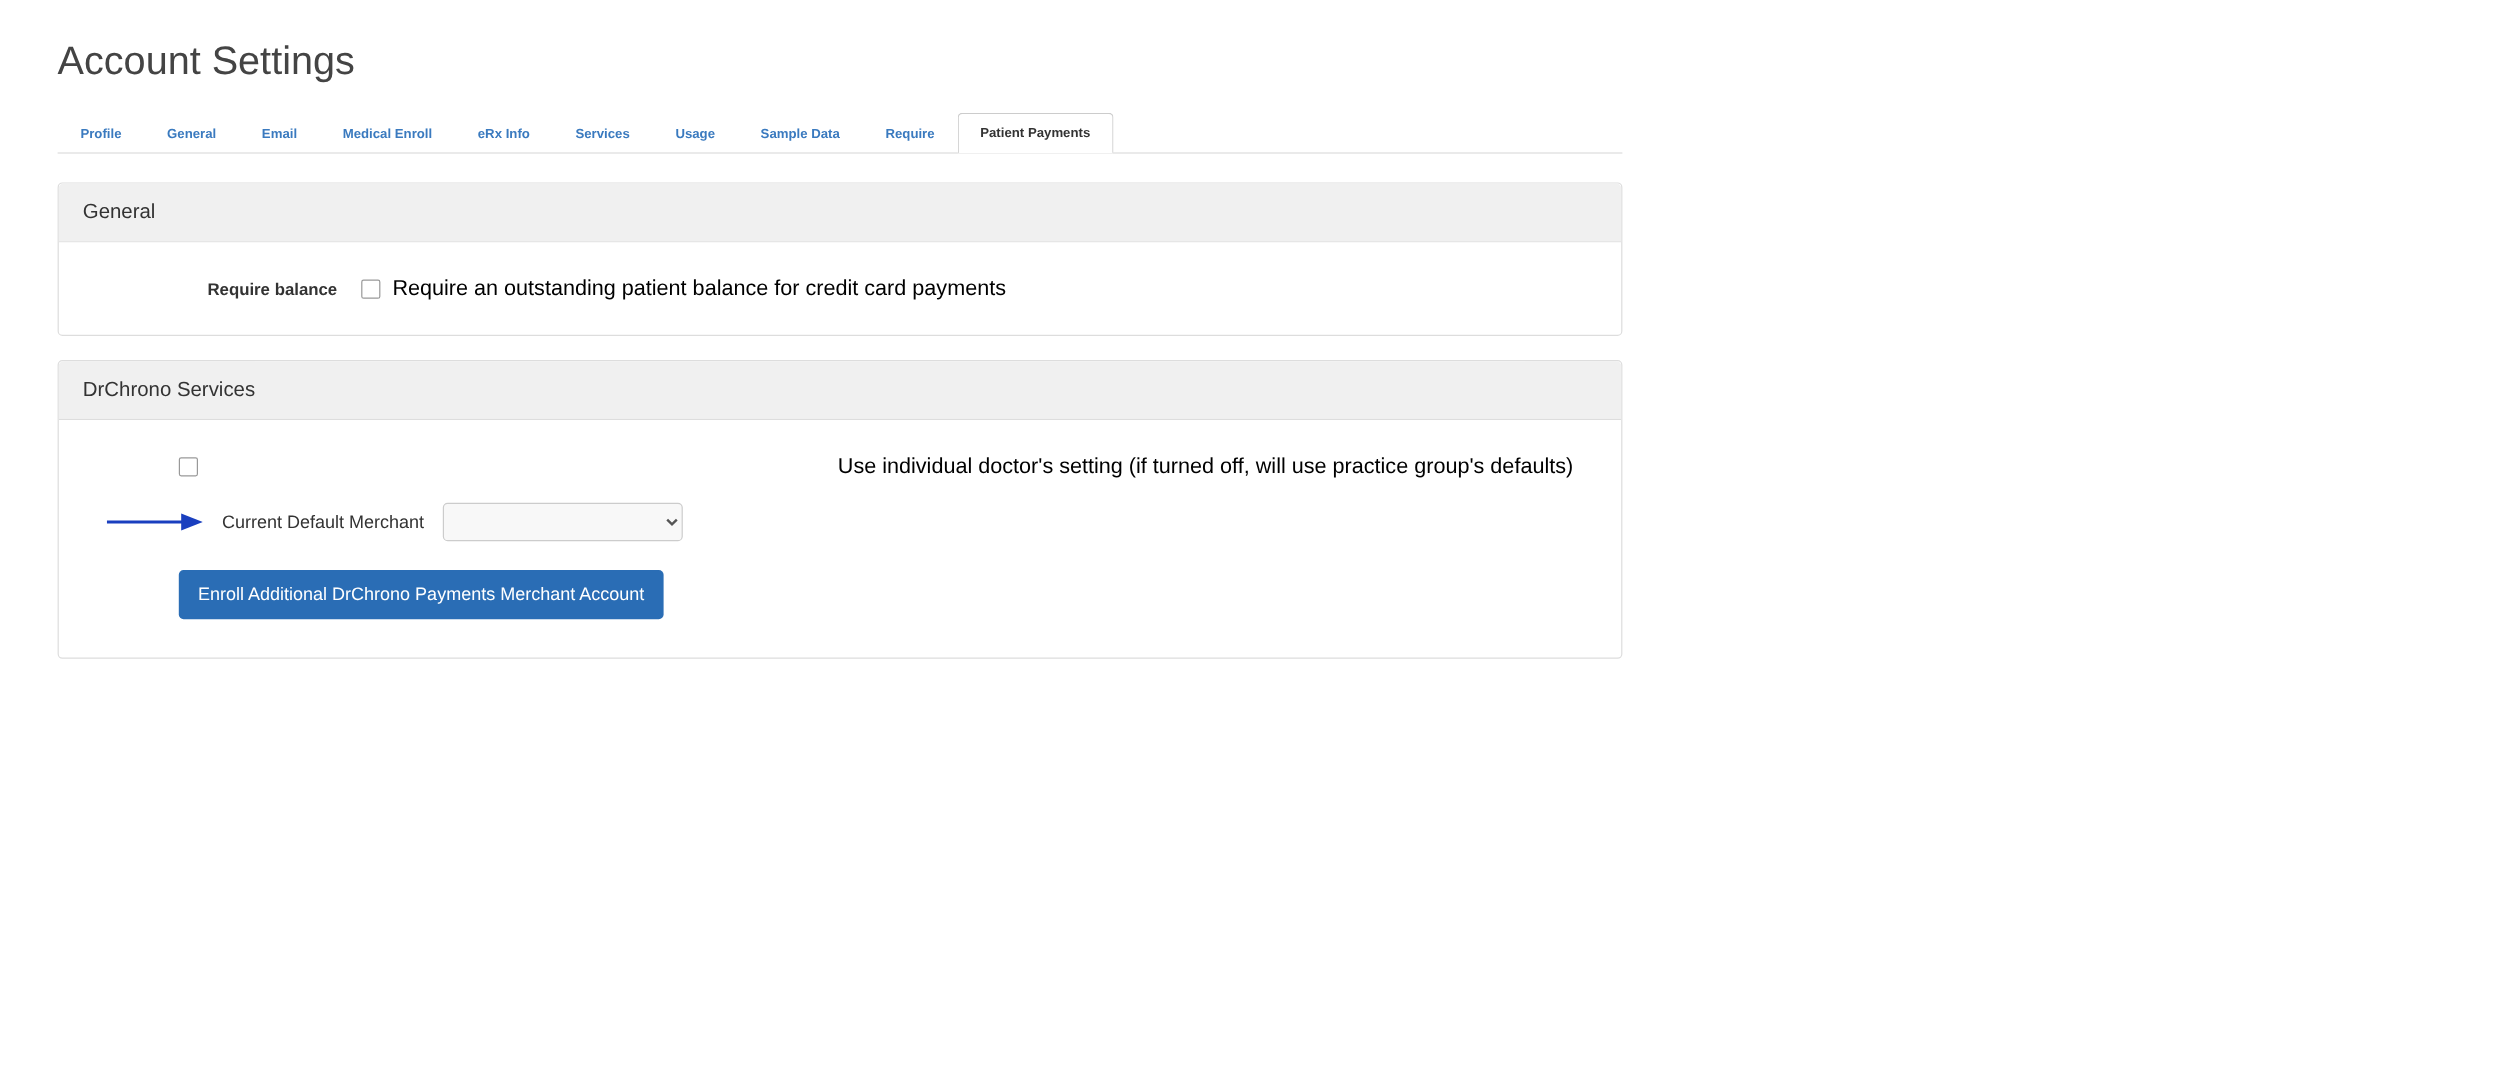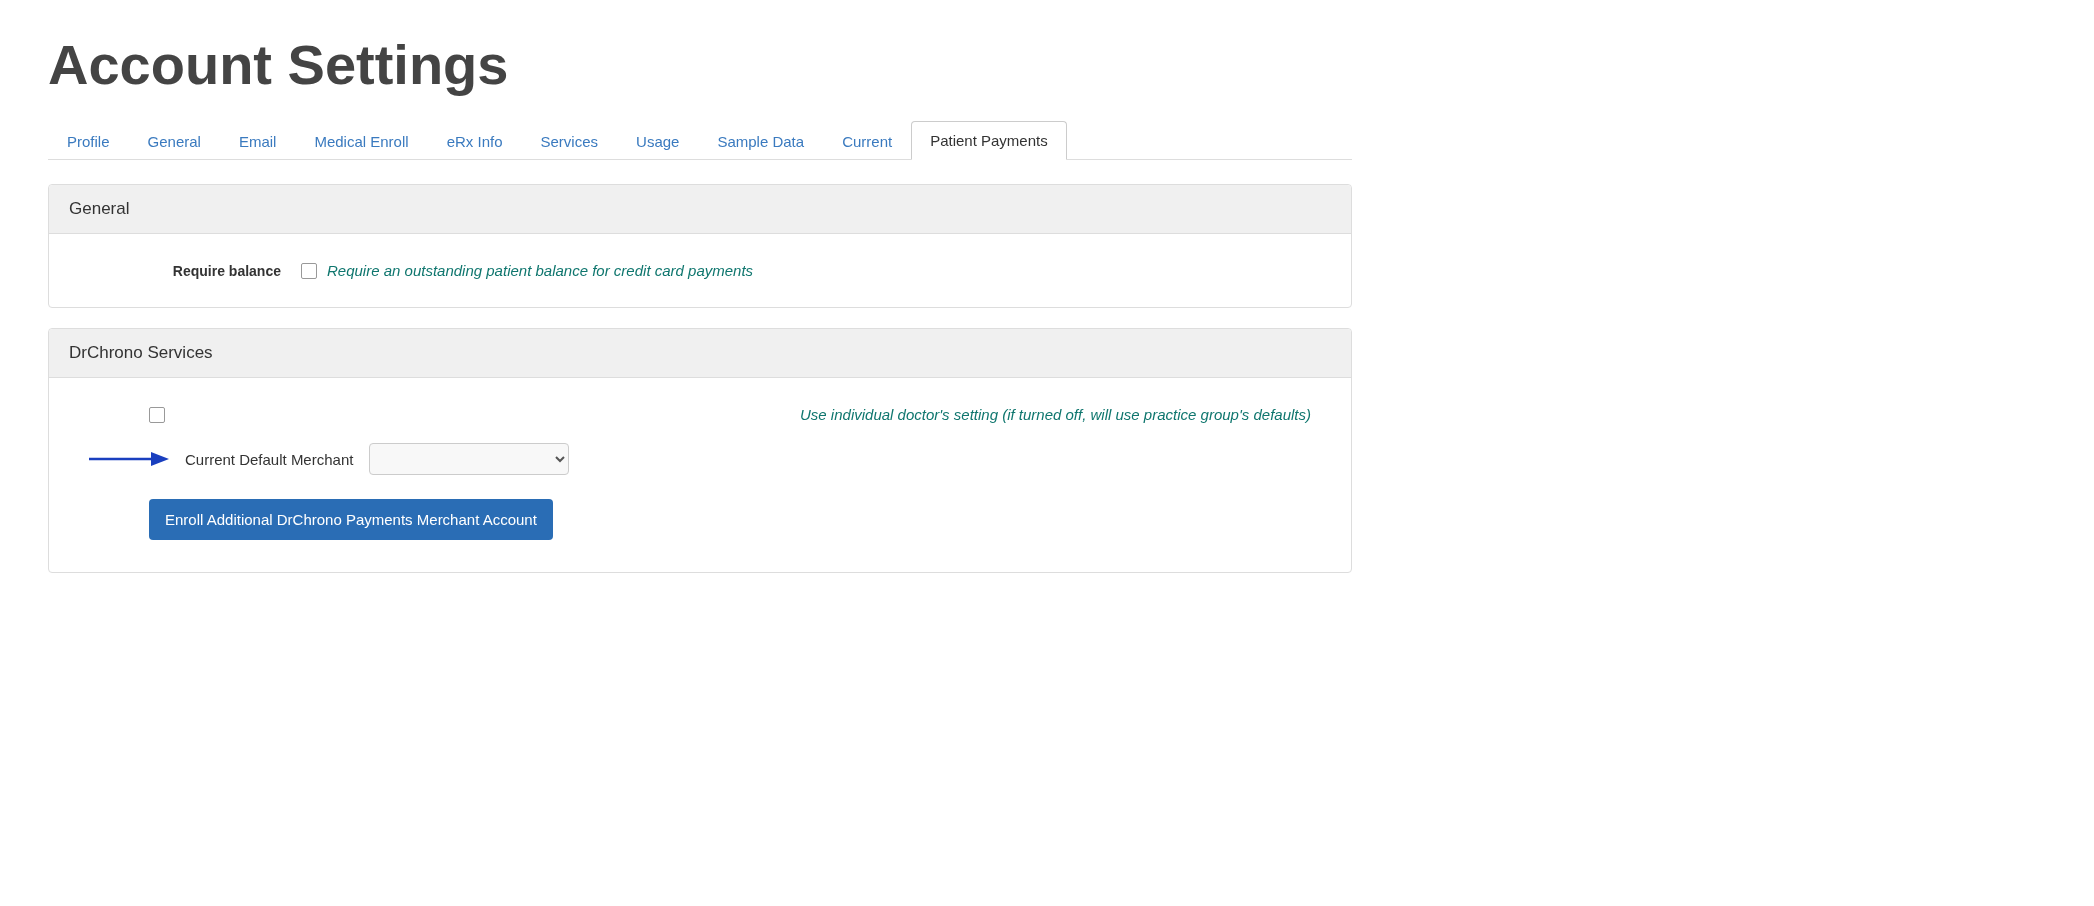--- a/index.html
+++ b/index.html
@@ -14,46 +14,47 @@
       color: #333;
       font-size: 15px;
     }
 
     .page-container {
       padding: 32px 48px;
       max-width: 1400px;
     }
 
     .page-title {
-      font-size: 56px;
-      font-weight: 700;
+      font-size: 33px;
+      font-weight: 400;
       color: #444;
       margin-bottom: 24px;
     }
 
     .tabs-nav {
       display: flex;
       flex-direction: row;
       align-items: flex-end;
       border-bottom: 1px solid #ddd;
       margin-bottom: 24px;
       gap: 0;
     }
 
     .tab-item {
       padding: 10px 18px;
-      font-size: 15px;
+      font-size: 11px;
       cursor: pointer;
       color: #3a7abf;
       text-decoration: none;
       border: 1px solid transparent;
       border-bottom: none;
       margin-bottom: -1px;
       background: transparent;
       white-space: nowrap;
+      font-weight: bold;
     }
 
     .tab-item.active {
       color: #333;
       background: #fff;
       border-color: #ccc;
       border-bottom: 1px solid #fff;
       border-radius: 4px 4px 0 0;
     }
 
@@ -115,23 +116,22 @@
       cursor: pointer;
       border-radius: 2px;
     }
 
     .checkbox-input:checked {
       background: #3a7abf;
       border-color: #3a7abf;
     }
 
     .checkbox-label {
-      color: #0f766e;
-      font-size: 15px;
-      font-style: italic;
+      color: #000000;
+      font-size: 18px;
     }
 
     .merchant-label {
       font-weight: 400;
       font-size: 15px;
       color: #333;
       white-space: nowrap;
     }
 
     .merchant-select {
@@ -207,21 +207,21 @@
 
   <nav class="tabs-nav">
     <a class="tab-item" style="color: rgb(58, 122, 191);">Profile</a>
     <a class="tab-item" style="color: rgb(58, 122, 191);">General</a>
     <a class="tab-item" style="color: rgb(58, 122, 191);">Email</a>
     <a class="tab-item" style="color: rgb(58, 122, 191);">Medical Enroll</a>
     <a class="tab-item" style="color: rgb(58, 122, 191);">eRx Info</a>
     <a class="tab-item" style="color: rgb(58, 122, 191);">Services</a>
     <a class="tab-item" style="color: rgb(58, 122, 191);">Usage</a>
     <a class="tab-item" style="color: rgb(58, 122, 191);">Sample Data</a>
-    <a class="tab-item" style="color: rgb(58, 122, 191);">Current</a>
+    <a class="tab-item" style="color: rgb(58, 122, 191);">Require</a>
     <a class="tab-item active">Patient Payments</a>
   </nav>
 
   <div class="section-card">
     <div class="section-header">General</div>
     <div class="section-body">
       <div class="form-row">
         <div class="form-label">Require balance</div>
         <div class="form-control">
           <input type="checkbox" class="checkbox-input" style="">

